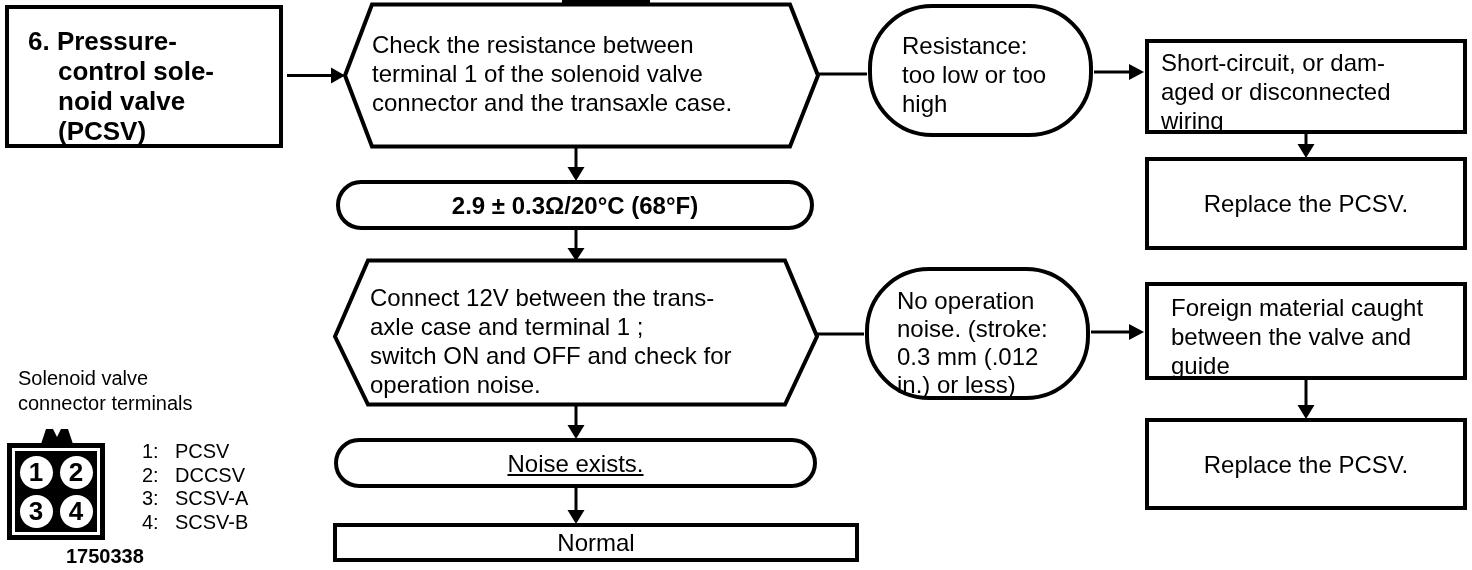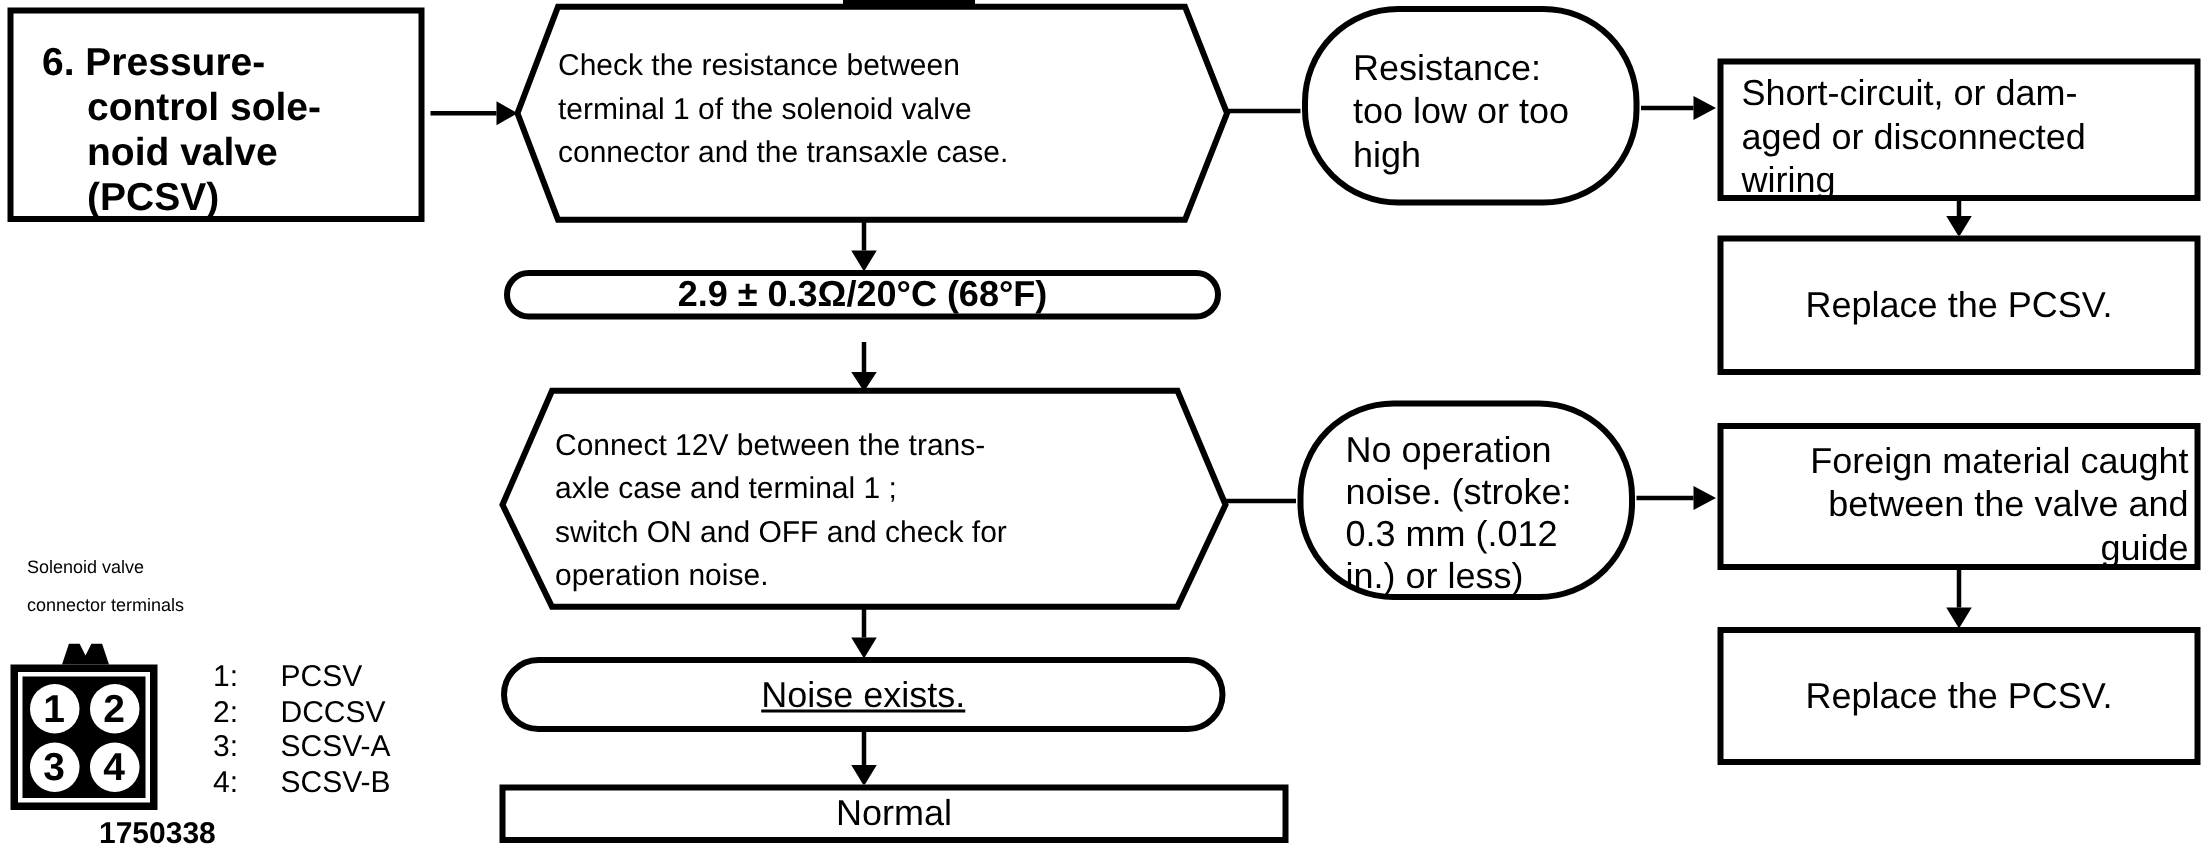--- a/index.html
+++ b/index.html
@@ -10,42 +10,42 @@
   .underlay{position:absolute;left:0;top:0;pointer-events:none;}
   .underlay line{stroke:#000;stroke-width:3;}
   .underlay polygon.head{fill:#000;stroke:none;}
   .underlay polygon.hex{fill:#fff;stroke:#000;stroke-width:4;}
   .node{position:absolute;box-sizing:border-box;font-size:24px;line-height:29px;}
   .rect{border:4px solid #000;background:#fff;}
   .stadium{border:4px solid #000;background:#fff;border-radius:64px;}
   .pill{border:4px solid #000;background:#fff;border-radius:27px;}
   .center{display:flex;align-items:center;justify-content:center;text-align:center;}
   .ml{white-space:pre-line;}
-  .hex-text{position:absolute;white-space:pre-line;font-size:20px;line-height:29px;}
+  .hex-text{position:absolute;white-space:pre-line;font-size:24px;line-height:29px;}
   .start{
     left:5px;top:5px;width:278px;height:143px;
     font-weight:bold;font-size:26px;line-height:30px;
     padding:17px 6px 0 49px;text-indent:-30px;white-space:pre-line;
   }
-  .spec-pill{left:336px;top:180px;width:478px;height:33px;font-weight:bold;}
+  .spec-pill{left:336px;top:180px;width:478px;height:50px;font-weight:bold;}
   .artifact{position:absolute;background:#000;}
   
   .conn{position:absolute;left:7px;top:443px;width:98px;height:97px;
         border:5px solid #000;padding:3px;box-sizing:border-box;background:#fff;}
   .conn-body{width:100%;height:100%;background:#000;display:grid;
         grid-template-columns:33px 33px;gap:6px 7px;place-content:center;place-items:center;}
   .pin{width:33px;height:33px;border-radius:50%;background:#fff;color:#000;
         display:flex;align-items:center;justify-content:center;
         font-weight:bold;font-size:26px;}
   .latch{position:absolute;left:41px;top:429px;}
-  .legend-title{position:absolute;left:18px;top:366px;font-size:12px;line-height:25px;white-space:pre-line;}
+  .legend-title{position:absolute;left:18px;top:366px;font-size:20px;line-height:25px;white-space:pre-line;}
   .term-list{position:absolute;left:142px;top:440px;font-size:20px;}
   .term-row{display:flex;line-height:23.5px;}
   .term-num{width:26px;}
-  .term-label{margin-left:19px;}
+  .term-label{margin-left:7px;}
   .fig-num{position:absolute;left:66px;top:545px;font-size:20px;font-weight:bold;text-align:right;}
 </style>
 </head>
 <body>
 
 <div class="page">
 
   <svg class="underlay" width="1472" height="570" viewBox="0 0 1472 570">
     <polygon class="hex" points="345,75.5 372,4.5 790,4.5 818,75.5 790,146.5 372,146.5"></polygon>
     <polygon class="hex" points="335,336.5 368,260.5 785,260.5 817,336.5 785,404.5 368,404.5"></polygon>
@@ -120,21 +120,21 @@
   <div class="hex-text" style="left:370px;top:283px;">Connect 12V between the trans-
 axle case and terminal 1 ;
 switch ON and OFF and check for
 operation noise.</div>
 
   <div class="node stadium ml" style="left:865px;top:267px;width:225px;height:133px;padding:16px 4px 0 28px;line-height:28px;">No operation
 noise. (stroke:
 0.3 mm (.012
 in.) or less)</div>
 
-  <div class="node rect ml" style="left:1145px;top:282px;width:322px;height:98px;padding:7px 4px 0 22px;text-align:right;">Foreign material caught
+  <div class="node rect ml" style="left:1145px;top:282px;width:322px;height:98px;padding:7px 4px 0 22px;">Foreign material caught
 between the valve and
 guide</div>
 
   <div class="node rect center" style="left:1145px;top:418px;width:322px;height:92px;">Replace the PCSV.</div>
 
   <div class="node pill center" style="left:334px;top:438px;width:483px;height:50px;text-decoration:underline;">Noise exists.</div>
 
   <div class="node rect center" style="left:333px;top:523px;width:526px;height:39px;">Normal</div>
 
   <div class="legend-title">Solenoid valve

